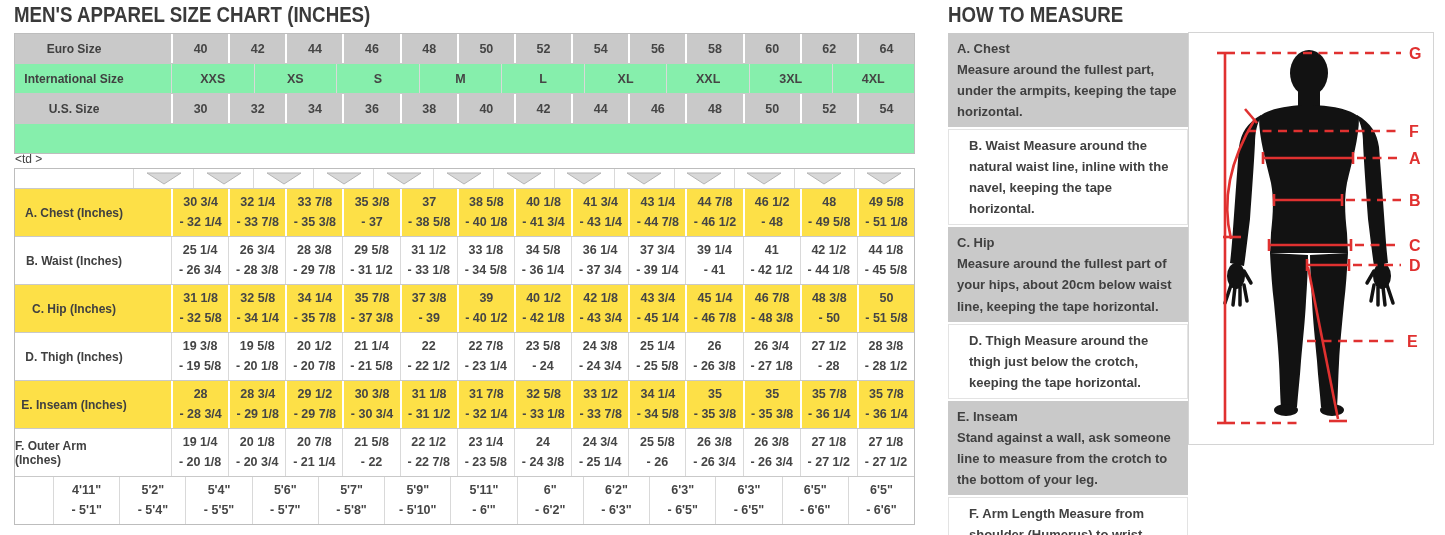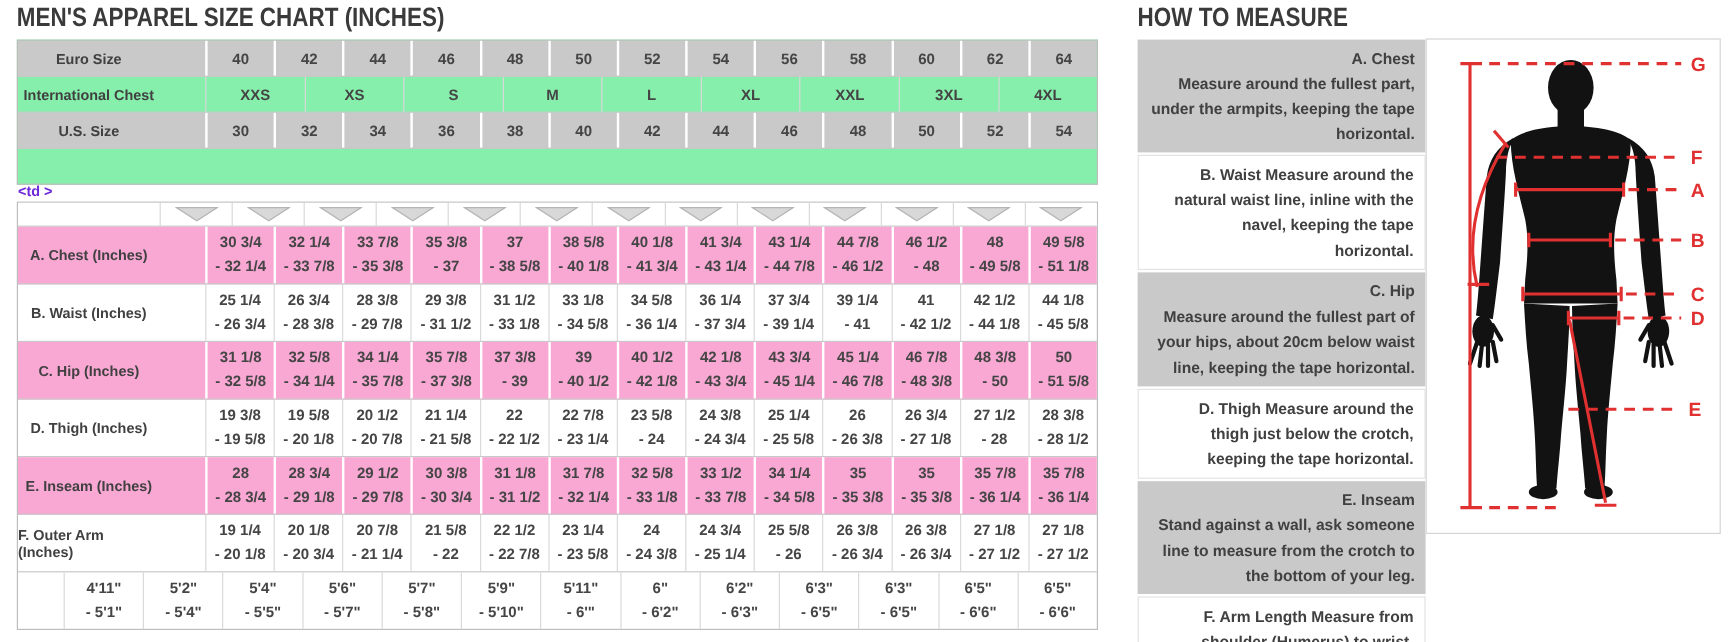--- a/index.html
+++ b/index.html
@@ -19,37 +19,37 @@
   .rlabel{width:118px;flex:0 0 118px;display:flex;align-items:center;justify-content:center;
           font-size:12px;font-weight:700;color:#404040;}
   .cells{flex:1;display:flex;padding-left:38px;}
   .cell{flex:1;display:flex;align-items:center;justify-content:center;
         font-size:12.5px;font-weight:700;color:#454545;}
   .srow .cell,.mrow .cell,.arrow-row .acell{border-left:1px solid #d9d9d9;}
   .srow.shaded .cell{border-left:2px solid #fff;}
   .mrow.shaded .cell{border-left:2px solid #fff;}
 
   
-  .stray{position:absolute;left:15px;top:152px;font-size:12px;font-weight:700;color:#6d28d9;}
+  .stray{position:absolute;left:15px;top:152px;font-size:12px;font-weight:400;color:#404040;}
 
   
   .measure-table{position:absolute;left:14px;top:168px;width:901px;border:1px solid #bdbdbd;box-sizing:border-box;background:#fff;}
   .arrow-row{display:flex;height:19px;border-bottom:1px solid #c9c9c9;background:#fff;}
   .aspacer{width:118px;flex:0 0 118px;}
   .acells{flex:1;display:flex;}
   .acell{flex:1;display:flex;align-items:center;justify-content:center;}
   .mrow{display:flex;height:47px;border-bottom:1px solid #c9c9c9;}
   .mrow:last-child{border-bottom:none;}
-  .mrow.shaded{background:#f9a8d4;}
+  .mrow.shaded{background:#fde047;}
   .mcell-line{display:block;line-height:1.55;text-align:center;}
   .mrow .cell{flex-direction:column;}
 
   
   .howto{position:absolute;left:948px;top:33px;width:240px;}
-  .ibox{box-sizing:border-box;width:240px;text-align:right;padding:5px 9px;margin-bottom:2px;
+  .ibox{box-sizing:border-box;width:240px;text-align:left;padding:5px 9px;margin-bottom:2px;
         font-size:13px;line-height:1.62;font-weight:700;color:#404040;}
   .ibox.shaded{background:#c9c9c9;}
   .ibox:not(.shaded){border:1px solid #e3e3e3;padding-left:20px;}
   .ihead{font-weight:700;}
 
   
   .diagram{position:absolute;left:1188px;top:32px;width:244px;height:411px;
            border:1px solid #d4d4d4;box-sizing:content-box;background:#fff;}
   .diagram svg{display:block;}
   .red-line{stroke:#e03130;stroke-width:2.6;fill:none;}
@@ -78,21 +78,21 @@
           <div class="cell">52</div>
           <div class="cell">54</div>
           <div class="cell">56</div>
           <div class="cell">58</div>
           <div class="cell">60</div>
           <div class="cell">62</div>
           <div class="cell">64</div>
         </div>
       </div>
       <div class="srow">
-        <div class="rlabel">International Chest</div>
+        <div class="rlabel">International Size</div>
         <div class="cells">
           <div class="cell">XXS</div>
           <div class="cell">XS</div>
           <div class="cell">S</div>
           <div class="cell">M</div>
           <div class="cell">L</div>
           <div class="cell">XL</div>
           <div class="cell">XXL</div>
           <div class="cell">3XL</div>
           <div class="cell">4XL</div>
@@ -301,21 +301,21 @@
           </div>
           <div class="cell">
             <span class="mcell-line">26 3/4</span>
             <span class="mcell-line">- 28 3/8</span>
           </div>
           <div class="cell">
             <span class="mcell-line">28 3/8</span>
             <span class="mcell-line">- 29 7/8</span>
           </div>
           <div class="cell">
-            <span class="mcell-line">29 3/8</span>
+            <span class="mcell-line">29 5/8</span>
             <span class="mcell-line">- 31 1/2</span>
           </div>
           <div class="cell">
             <span class="mcell-line">31 1/2</span>
             <span class="mcell-line">- 33 1/8</span>
           </div>
           <div class="cell">
             <span class="mcell-line">33 1/8</span>
             <span class="mcell-line">- 34 5/8</span>
           </div>

